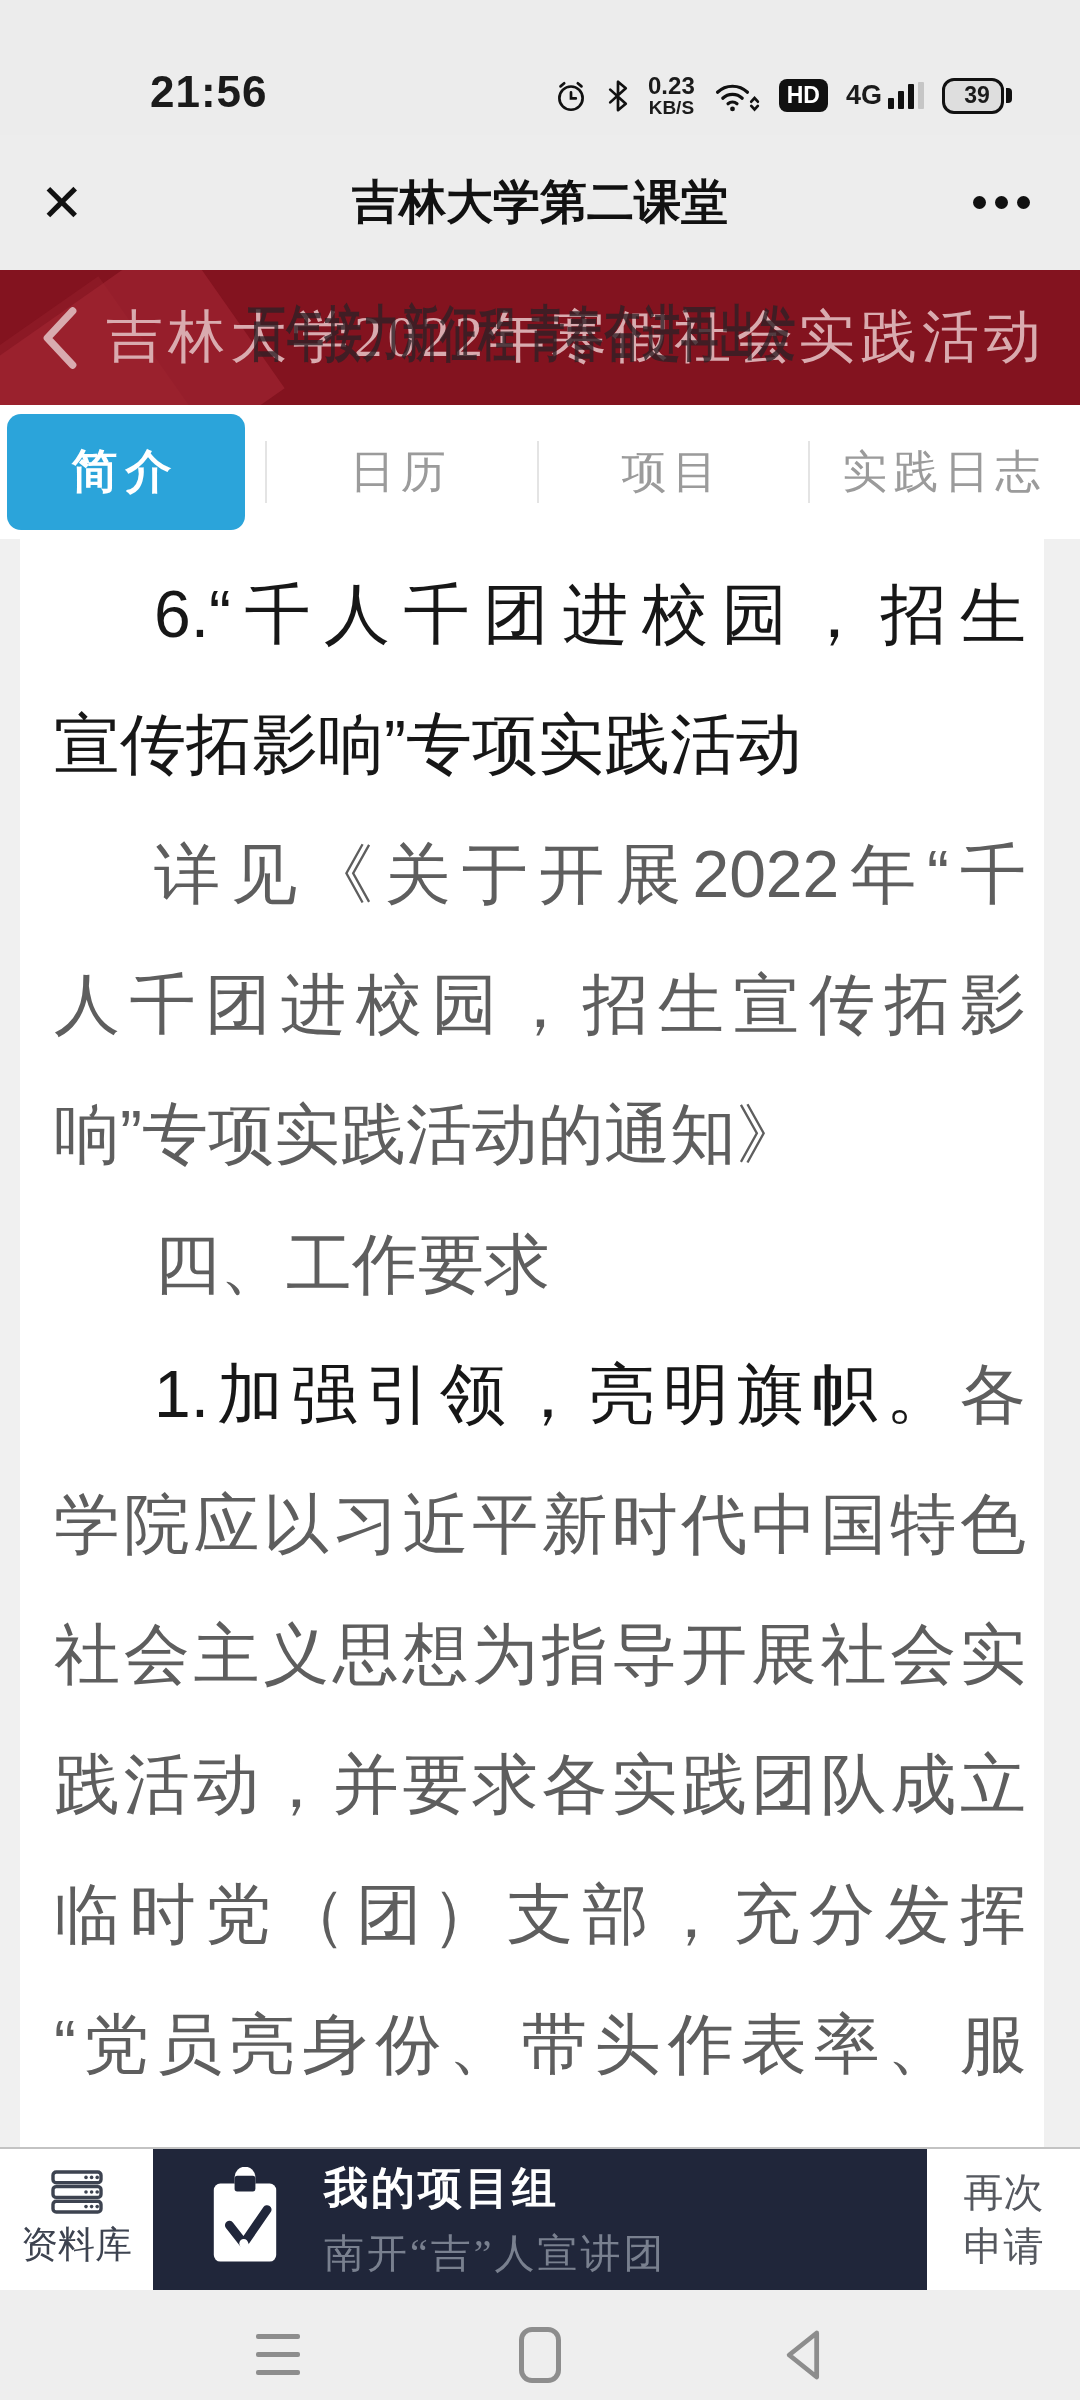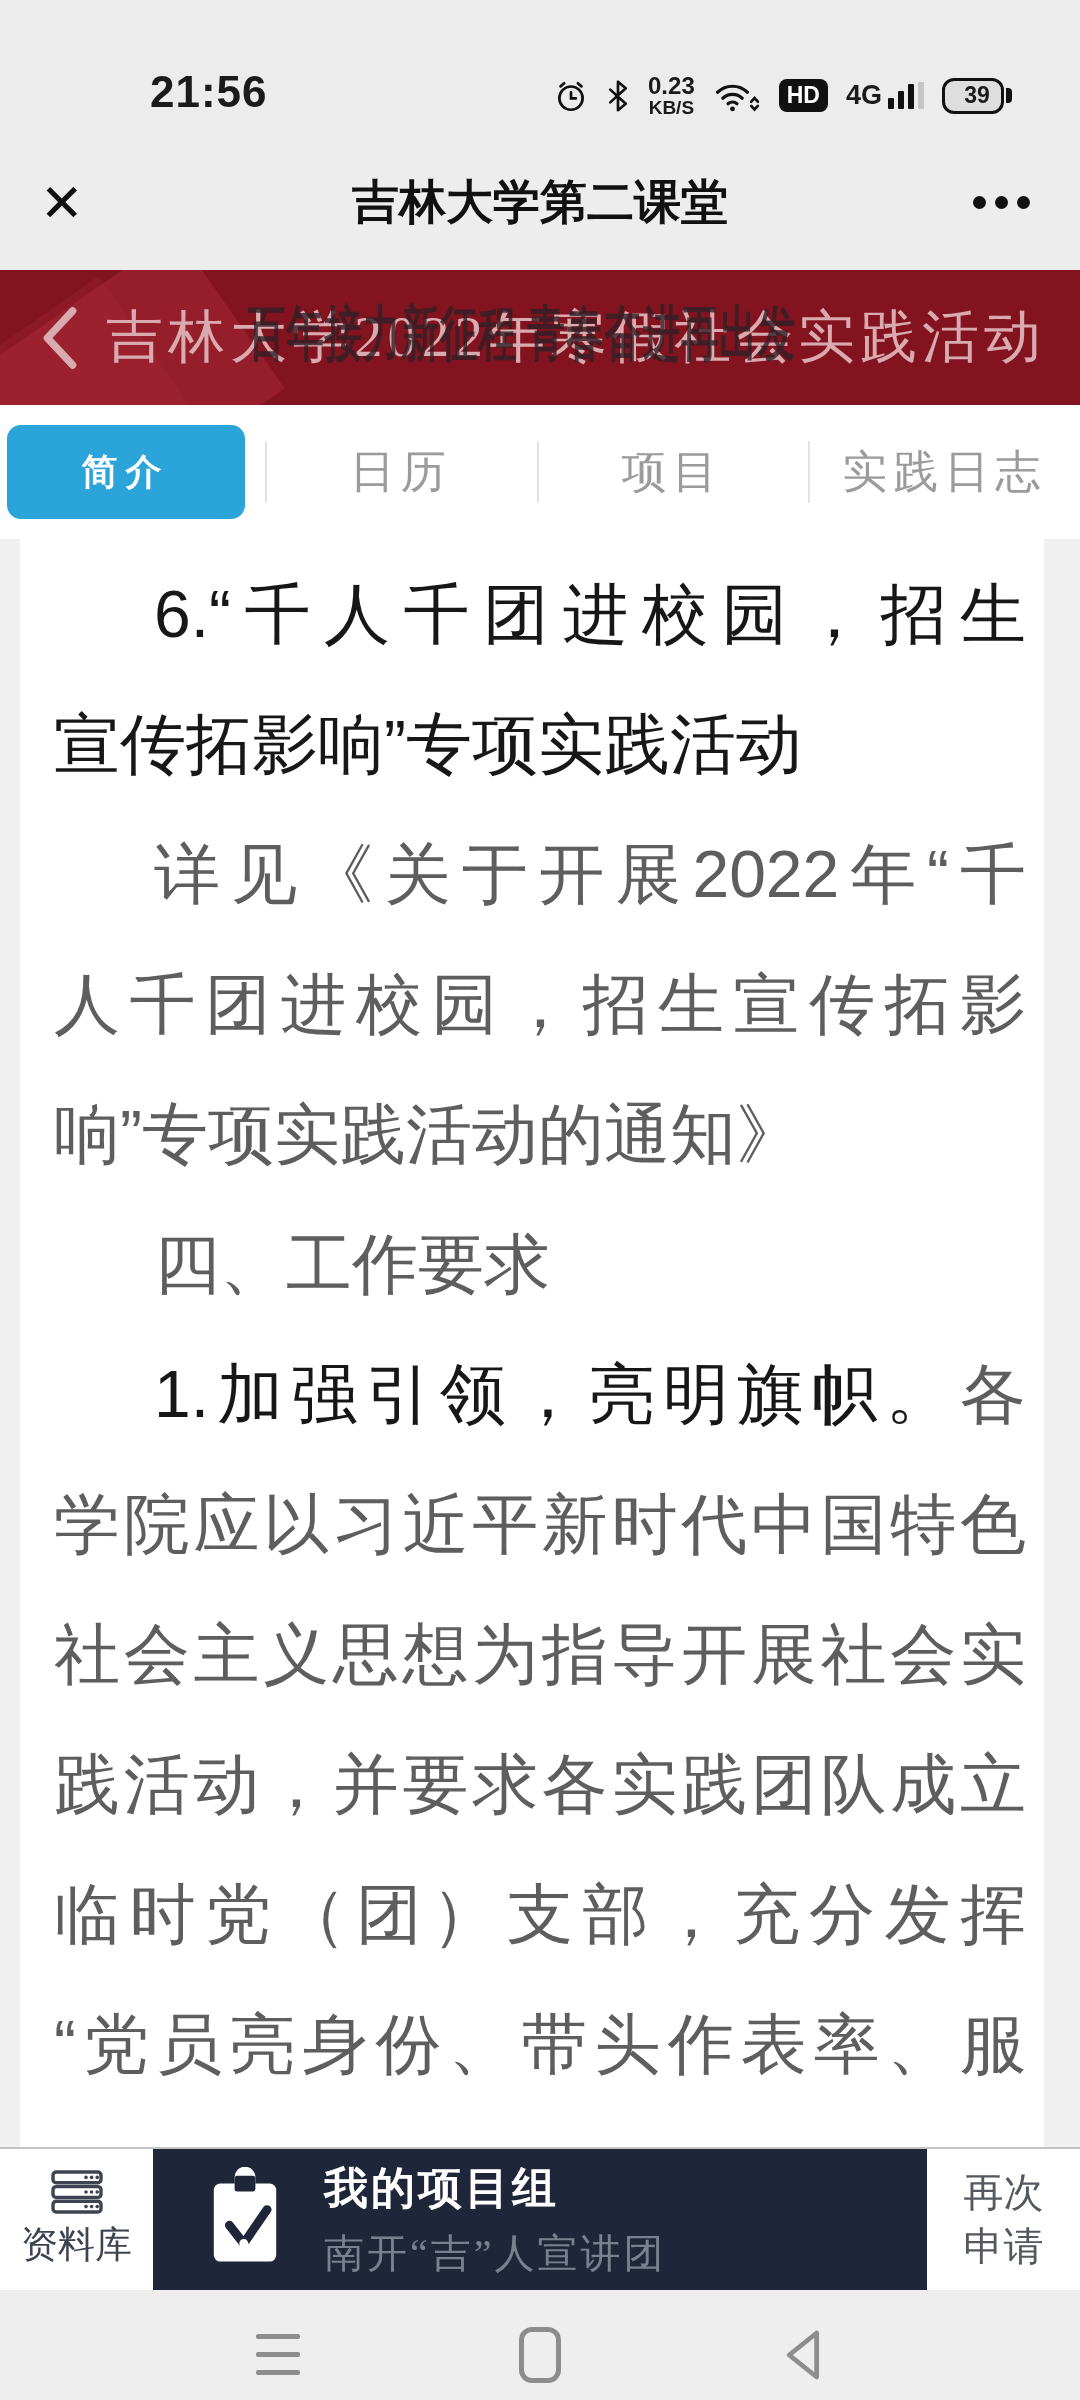--- a/index.html
+++ b/index.html
@@ -65,23 +65,23 @@
     white-space:nowrap; color:rgba(48,32,38,.8); font-size:60px; font-weight:700; letter-spacing:2px;
   }
   
   .tabbar { height:134px; background:#ffffff; display:flex; align-items:center;
     font-family:"Liberation Serif","DejaVu Serif",serif; }
   .tab-cell { flex:1 1 0; height:100%; display:flex; align-items:center; justify-content:center;
     position:relative; }
   .tab-cell + .tab-cell::before { content:""; position:absolute; left:0; top:36px; bottom:36px;
     width:2px; background:#e4e4e4; }
   .tab-cell.first { flex:0 0 265px; }
-  .tab-pill { width:238px; height:94px; margin-left:-14px; background:#2ba4da; border-radius:14px;
+  .tab-pill { width:238px; height:116px; margin-left:-14px; background:#2ba4da; border-radius:14px;
     display:flex; align-items:center; justify-content:center;
-    color:#fff; font-size:36px; font-weight:700; letter-spacing:8px; }
+    color:#fff; font-size:46px; font-weight:700; letter-spacing:8px; }
   .tab-label { color:#9b9b9b; font-size:45px; letter-spacing:6px; }
   
   .content { height:1608px; background:#f0f0f0; overflow:hidden; }
   .page { background:#ffffff; margin:0 36px 0 20px; height:100%;
     padding:10px 18px 0 34px;
     font-family:Liberation Sans, sans-serif; font-size:66px; color:#5e5e5e; }
   .cline { height:130px; line-height:130px; overflow:hidden; }
   .cline.stretch { text-align:justify; text-align-last:justify; }
   .cline.indent { text-indent:100px; }
   .t-dark { color:#171717; }

